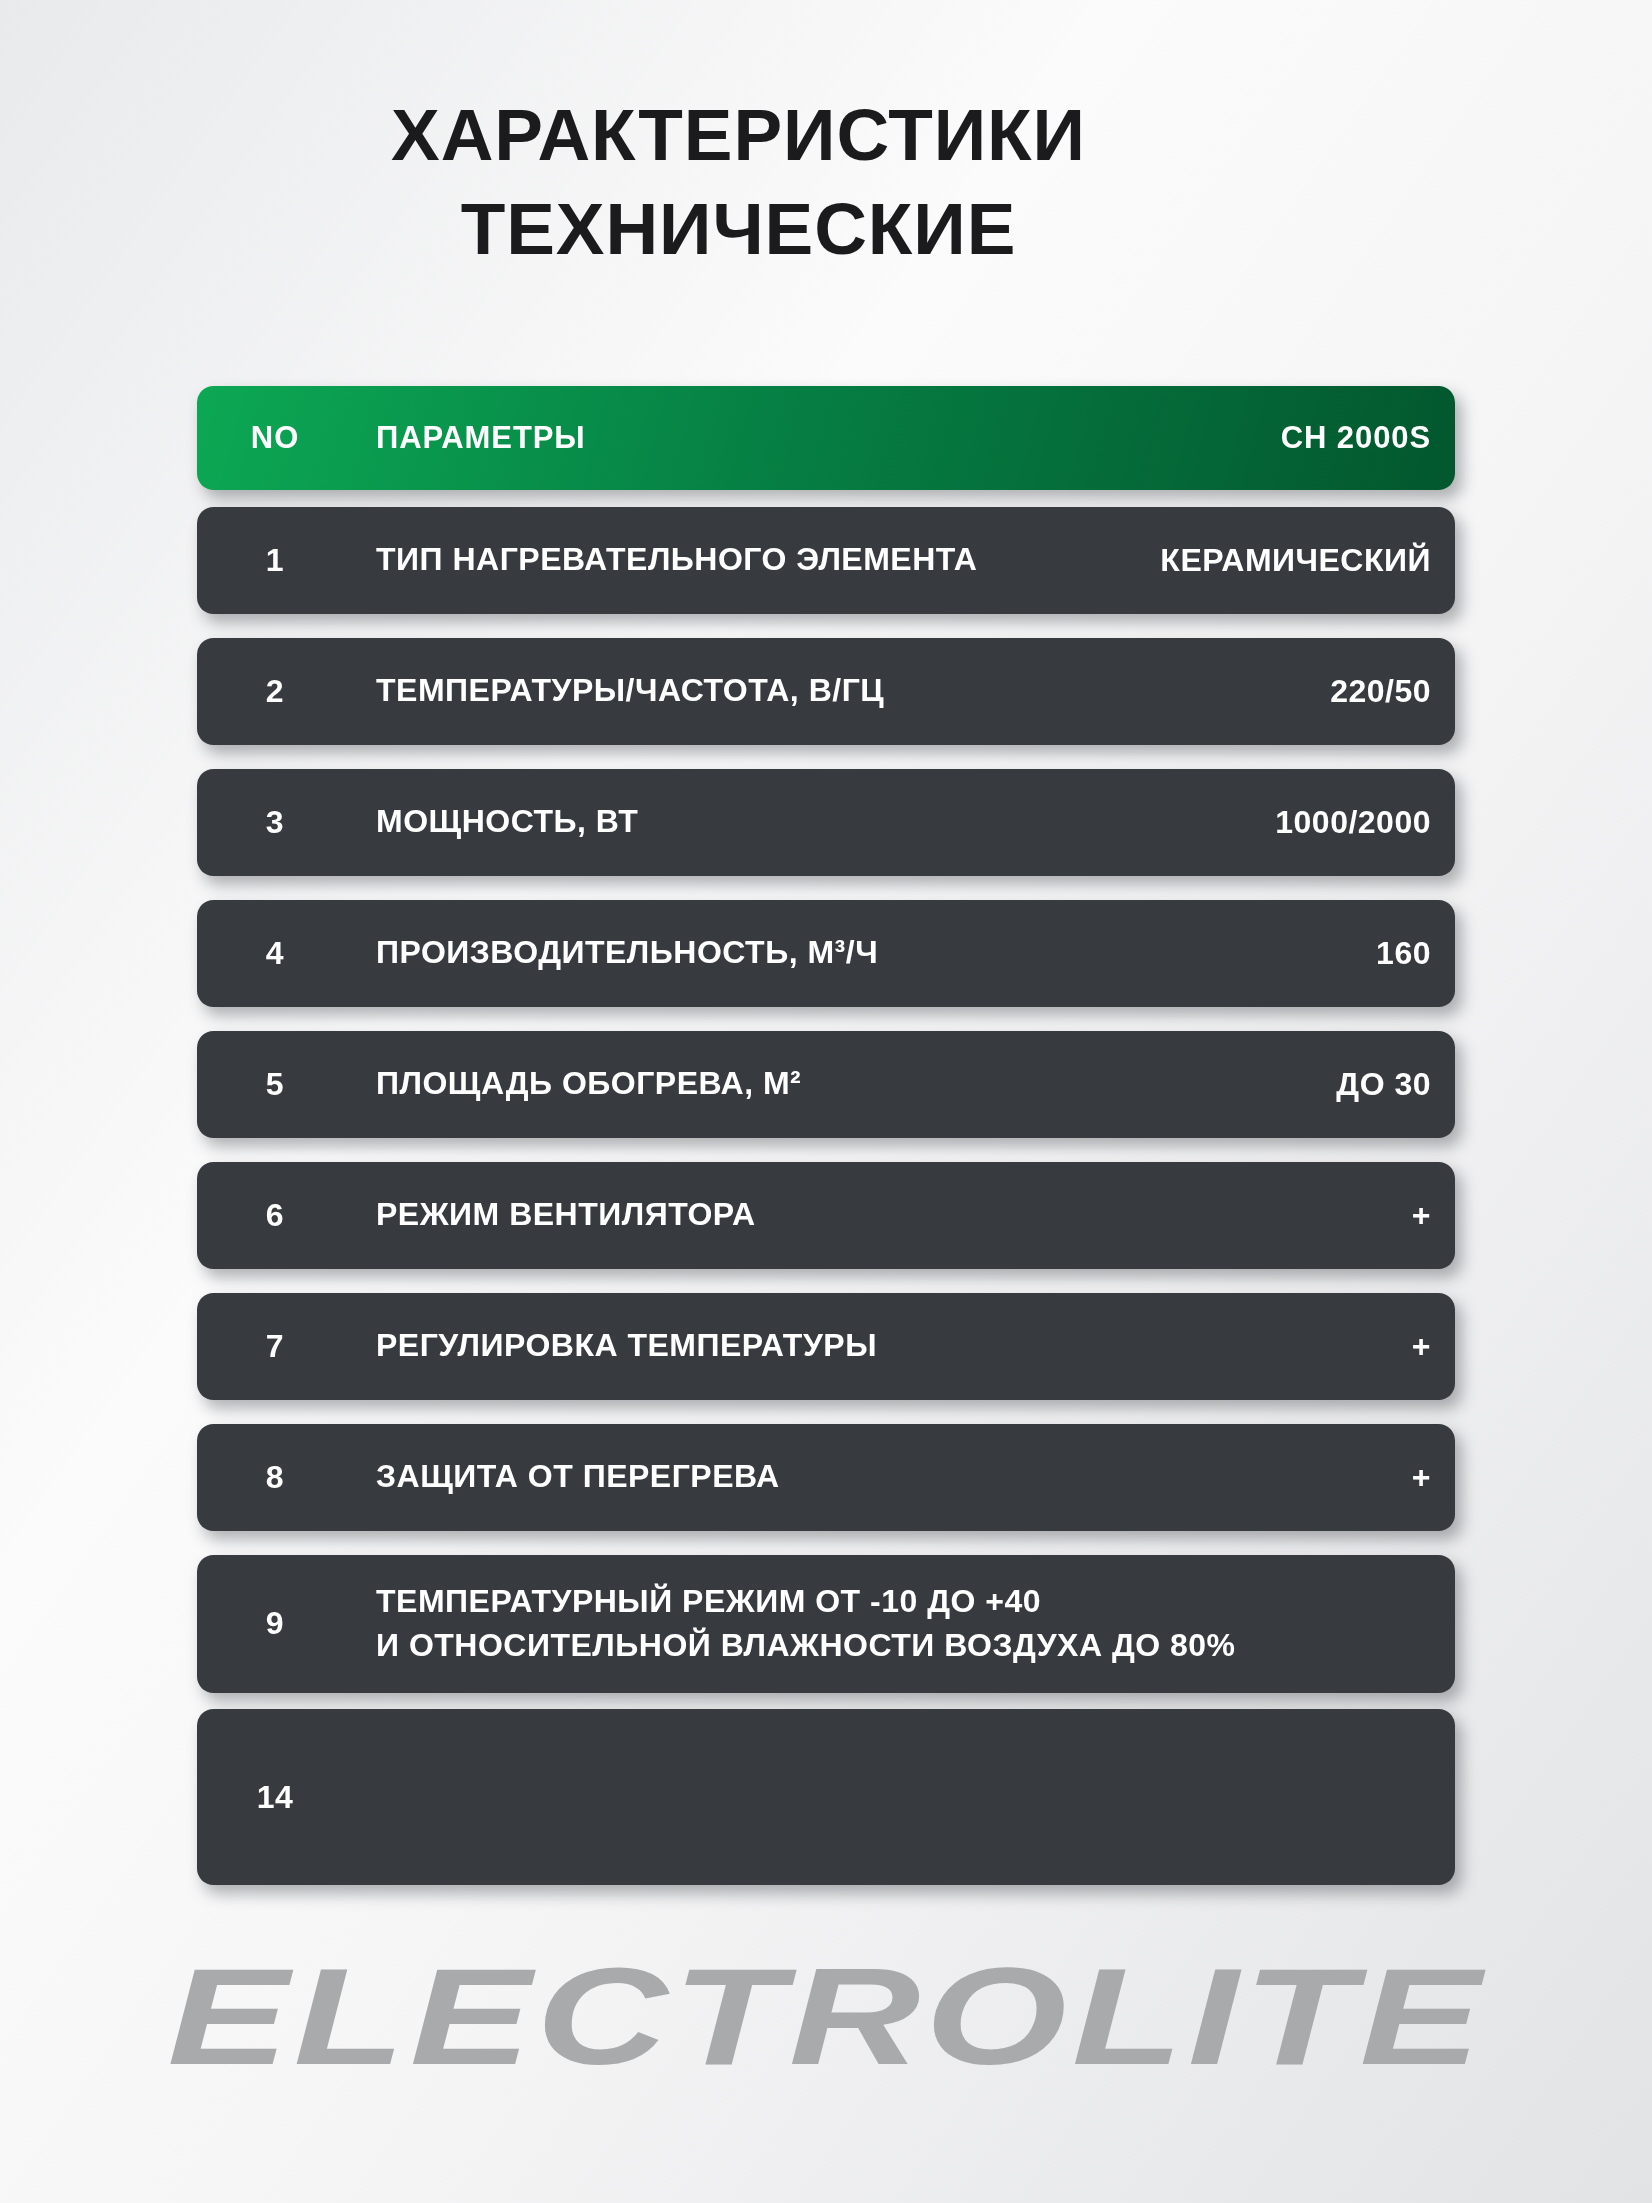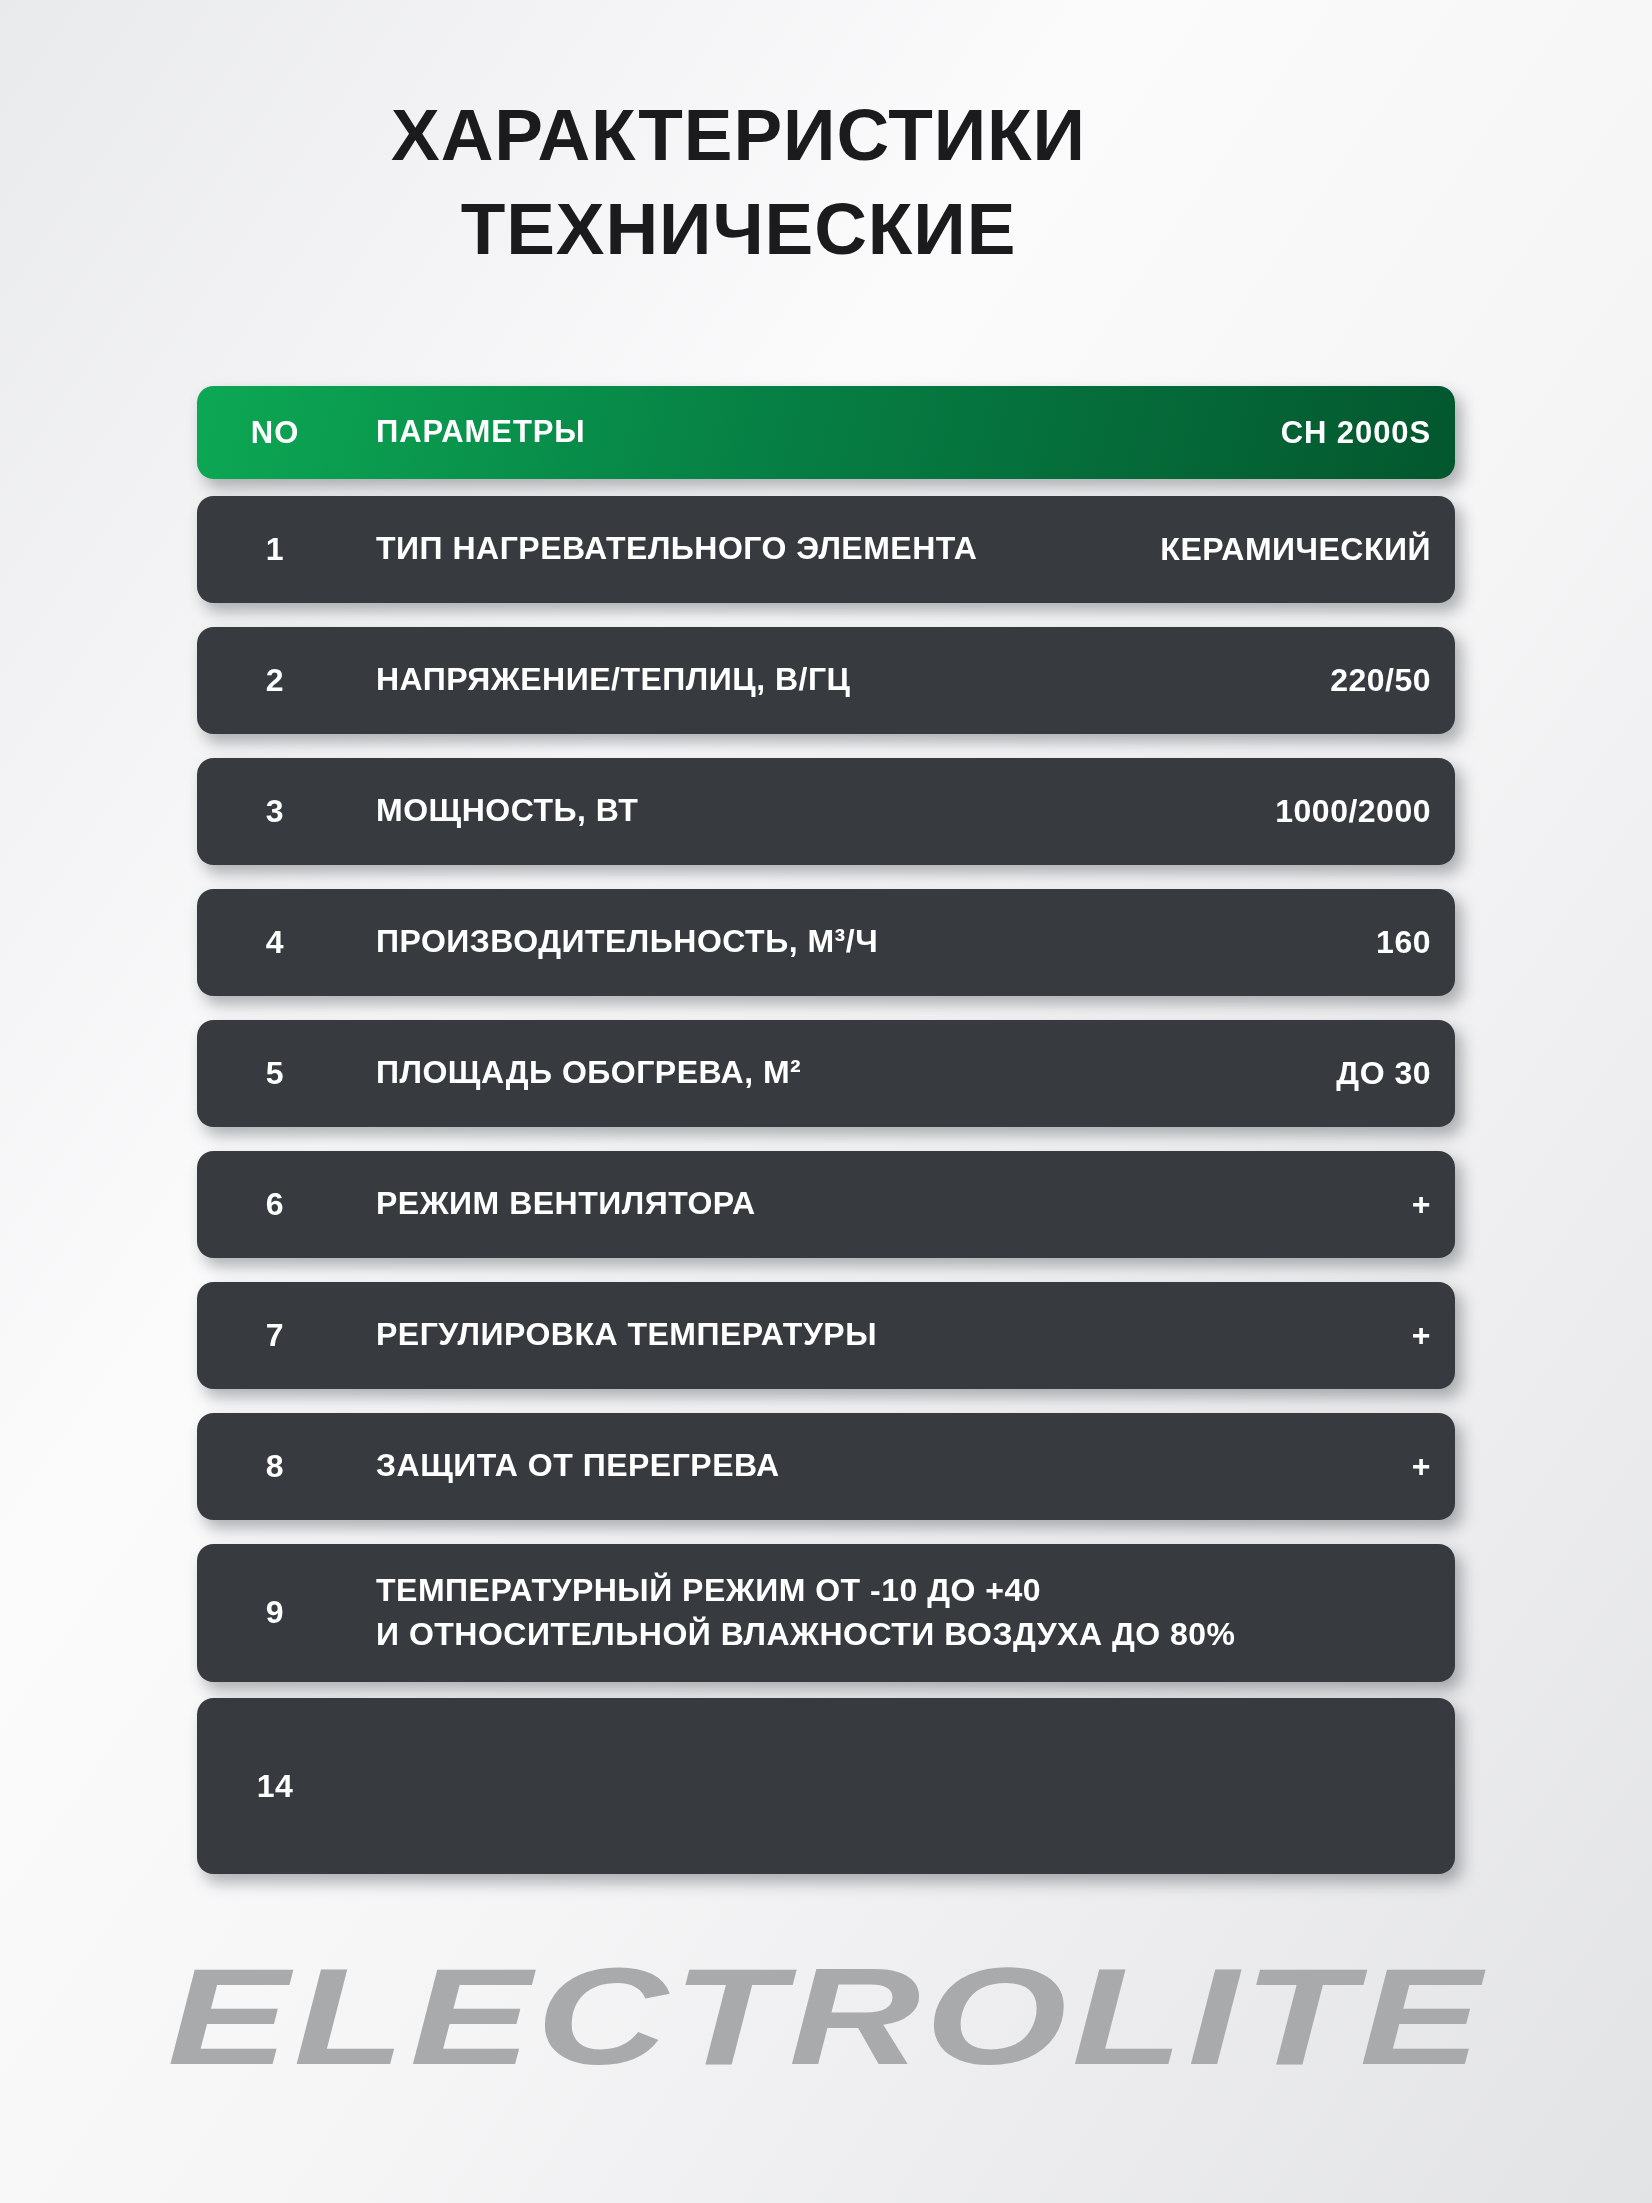--- a/index.html
+++ b/index.html
@@ -26,21 +26,21 @@
     position:absolute;left:197px;top:386px;width:1258px;
   }
   .bar{
     display:flex;align-items:center;
     width:1258px;
     border-radius:16.5px;
     box-shadow:6.4px 8.3px 14.7px rgba(40,45,52,0.35);
     color:#ffffff;font-weight:bold;
   }
   .bar.header{
-    height:93px;
+    height:104px;
     background:linear-gradient(105deg,#0ca854 0%,#068044 45%,#03572e 100%);
     margin-bottom:16.5px;
     font-size:31px;letter-spacing:0.9px;
   }
   .bar.row{
     height:107px;
     background:#373b3f;
     margin-bottom:24px;
     font-size:32px;letter-spacing:0.5px;
   }
@@ -95,21 +95,21 @@
     </div>
 
     <div class="bar row">
       <div class="cell-no">1</div>
       <div class="cell-label">ТИП НАГРЕВАТЕЛЬНОГО ЭЛЕМЕНТА</div>
       <div class="cell-value">КЕРАМИЧЕСКИЙ</div>
     </div>
 
     <div class="bar row">
       <div class="cell-no">2</div>
-      <div class="cell-label">НАПРЯЖЕНИЕ/ТЕПЛИЦ, В/ГЦ</div>
+      <div class="cell-label">ТЕМПЕРАТУРЫ/ЧАСТОТА, В/ГЦ</div>
       <div class="cell-value">220/50</div>
     </div>
 
     <div class="bar row">
       <div class="cell-no">3</div>
       <div class="cell-label">МОЩНОСТЬ, ВТ</div>
       <div class="cell-value">1000/2000</div>
     </div>
 
     <div class="bar row">

